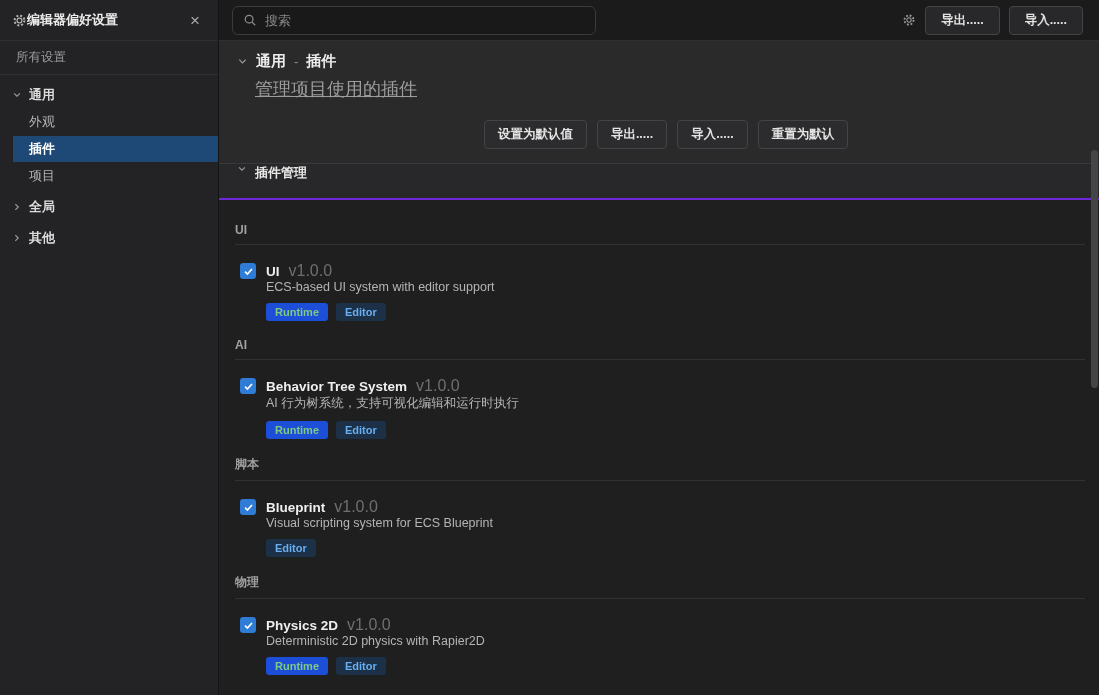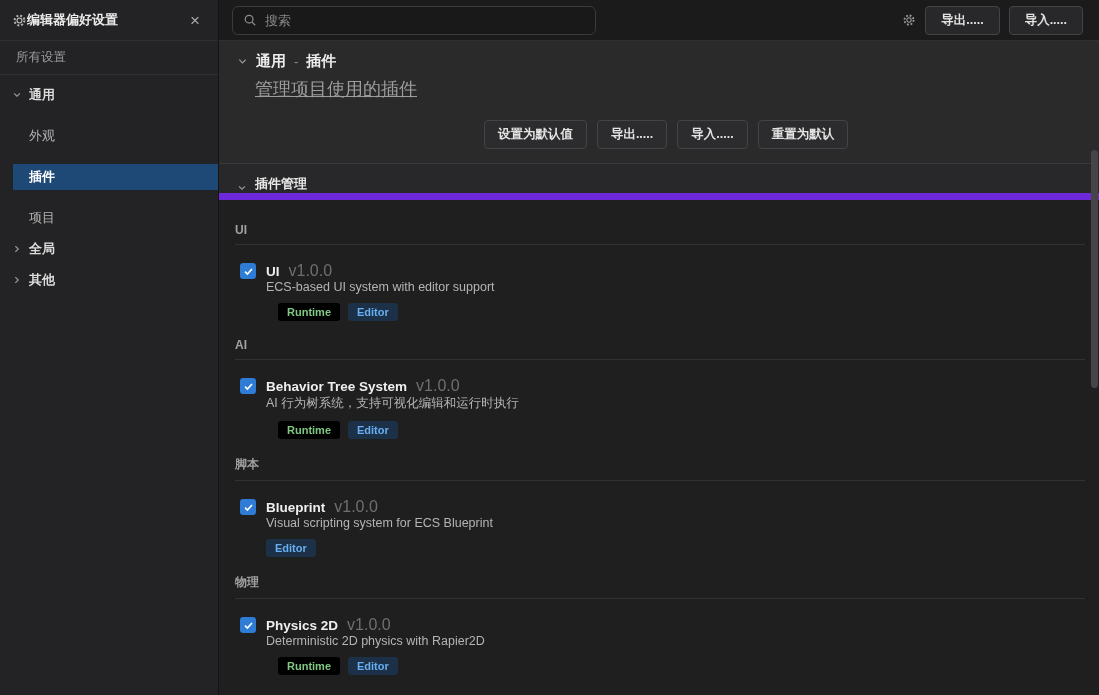--- a/index.html
+++ b/index.html
@@ -16,21 +16,21 @@
   .sb-header { height:41px; flex:0 0 41px; display:flex; align-items:center; padding:0 12px; border-bottom:1px solid #303031; }
   .sb-title { font-weight:bold; font-size:13px; color:#ececec; white-space:nowrap; }
   .close-btn { margin-left:auto; color:#a8a8a8; font-size:17px; line-height:1; cursor:pointer; padding:2px 6px; }
   .icon-svg { display:inline-flex; align-items:center; justify-content:center; }
   .sb-all { height:33px; display:flex; align-items:center; padding:0 16px; color:#9a9a9a; font-size:12.5px; cursor:pointer; }
   .sb-divider { border-bottom:1px solid #303031; }
   .sb-tree { padding-top:7px; }
   .sb-row { height:26px; display:flex; align-items:center; cursor:pointer; }
   .sb-parent { padding-left:12px; gap:7px; font-weight:bold; color:#dcdcdc; margin-top:5px; }
   .sb-parent:first-child { margin-top:0; }
-  .sb-child { padding-left:29px; color:#b3b3b3; margin-top:15px; }
+  .sb-child { padding-left:29px; color:#b3b3b3; margin-top:1px; }
   .sb-child.selected { background:#1e4976; color:#ffffff; font-weight:bold; margin-left:13px; padding-left:16px; }
   .sb-spacer { margin-top:5px; }
   .chev { color:#8f8f8f; display:inline-flex; }
 
   
   .main { flex:1; display:flex; flex-direction:column; position:relative; background:#1f1f20; min-width:0; }
 
   .topbar { height:41px; flex:0 0 41px; background:#1b1b1c; border-bottom:1px solid #303031; display:flex; align-items:center; padding:0 16px 0 13px; }
   .search-box { width:364px; height:29px; background:#19191a; border:1px solid #3b3b3d; border-radius:6px; display:flex; align-items:center; gap:8px; padding:0 10px; }
   .search-box input { background:transparent; border:none; outline:none; color:#dcdcdc; font-size:13px; width:100%; font-family:inherit; }
@@ -39,33 +39,33 @@
   .btn { background:#2c2c2e; border:1px solid #444446; border-radius:4px; color:#e3e3e3; font-size:12.5px; font-weight:bold; padding:5px 13px; cursor:pointer; font-family:inherit; white-space:nowrap; }
   .topbar .btn { background:#28282a; padding:5px 15px; }
 
   .header-section { background:#2a2a2b; padding:11px 20px 14px 18px; }
   .breadcrumb { display:flex; align-items:center; gap:8px; }
   .bc-label { font-size:15px; font-weight:bold; color:#ececec; }
   .bc-sep { color:#8a8a8a; font-size:13px; }
   .header-desc { margin-top:6px; color:#9d9d9d; font-size:18px; padding-left:18px;text-decoration:underline; }
   .header-buttons { margin-top:19px; display:flex; gap:10px; padding-left:16px;justify-content:center; }
 
-  .section-bar { height:37px; flex:0 0 37px; background:#28282a; border-top:1px solid #39393b; border-bottom:7px solid #6d28d9; display:flex; align-items:flex-end; gap:8px; padding:0 20px 0 18px; font-weight:bold; font-size:13px; color:#e8e8e8; }
+  .section-bar { height:37px; flex:0 0 37px; background:#28282a; border-top:1px solid #39393b; border-bottom:2px solid #6d28d9; display:flex; align-items:flex-start; gap:8px; padding:0 20px 0 18px; font-weight:bold; font-size:13px; color:#e8e8e8; }
 
   .plugin-list { flex:1; background:#1f1f20; padding:6px 14px 0 16px; overflow:hidden; }
   .cat-label { margin-top:17px; font-size:12px; font-weight:600; color:#a2a2a2; padding:0 0 7px 0; border-bottom:1px solid #323234; }
   .plugin-row { display:flex; gap:10px; padding:17px 0 0 5px; }
   .checkbox { width:16px; height:16px; flex:0 0 16px; background:#2e7cd6; border-radius:3px; display:flex; align-items:center; justify-content:center; margin-top:1px; cursor:pointer; }
   .p-name-row { display:flex; align-items:baseline; gap:9px; }
   .p-name { font-size:13.5px; font-weight:bold; color:#efefef; }
   .p-version { font-size:16px; color:#6f6f6f; }
   .p-desc { font-size:12.5px; color:#b4b4b4; }
   .p-badges { margin-top:9px; display:flex; gap:8px; }
   .badge { font-size:11px; font-weight:bold; padding:3px 9px; border-radius:3px; }
-  .badge.runtime { background:#000000; color:#7fc983;margin-left:12px; }
+  .badge.runtime { background:#1d4ed8; color:#7fc983; }
   .badge.editor { background:#1c3147; color:#67aef2; }
 
   .scroll-thumb { position:absolute; right:1px; top:150px; width:7px; height:238px; background:#454548; border-radius:4px; cursor:pointer; }
 </style>
 </head>
 <body>
 
 <div class="app">
 
   <aside class="sidebar">

